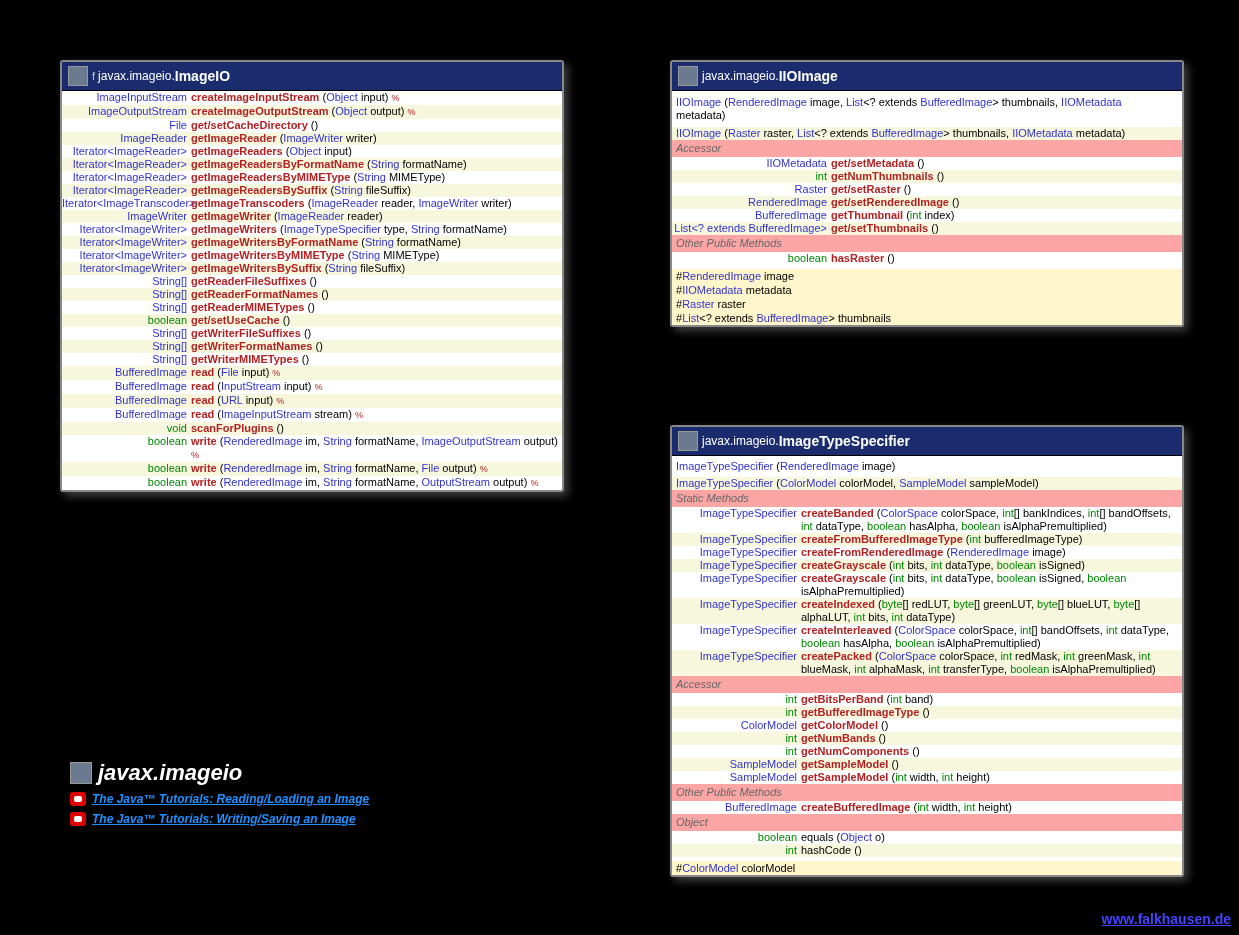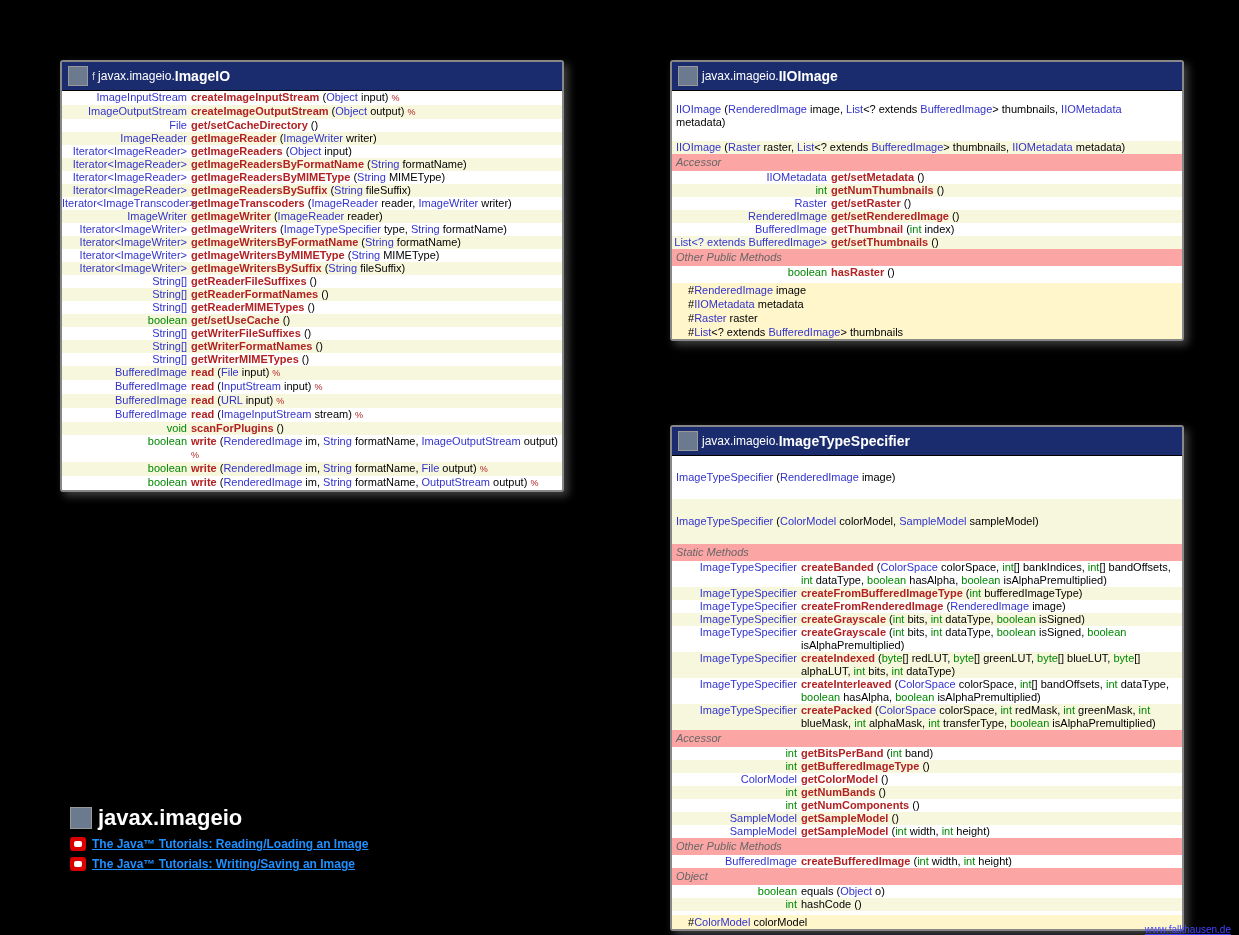--- a/index.html
+++ b/index.html
@@ -13,30 +13,30 @@
 .row.alt { background:#f7f7de; }
 .row.sec { background:#fca5a5; font-style:italic; color:#666; padding:2px 4px; }
 .col-ret { width:125px; text-align:right; padding-right:4px; color:#3333cc; flex-shrink:0; }
 .col-ret-wide { width:155px; text-align:right; padding-right:4px; color:#3333cc; flex-shrink:0; }
 .col-body { flex:1; padding-right:4px; }
 .method { color:#b22222; font-weight:bold; }
 .kw { color:#008800;text-align:right; }
 .type { color:#3333cc; }
 .plain { color:#000;margin-top:47px; }
 .throws { color:#b22222; font-size:9px; }
-.field-row { background:#fff6cc; padding:1px 16px; font-size:11px; }
+.field-row { background:#fff6cc; padding:1px 4px; font-size:11px; }
 .heading-block { position:absolute; }
 .heading { display:flex; align-items:center; }
 .heading .icon { width:20px; height:20px; background:#6b7a8f; border:1px solid #999; margin-right:6px; }
 .heading .txt { color:#fff; font-size:22px; font-weight:bold; }
 .link-row { display:flex; align-items:center; margin-top:6px; }
 .link-row .bullet { width:16px; height:14px; background:#d00; border-radius:3px; margin-right:6px; position:relative; }
 .link-row .bullet::after { content:""; position:absolute; top:4px; left:4px; width:8px; height:6px; background:#fff; border-radius:2px; }
 .link-row .ltxt { color:#1e90ff; text-decoration:underline; font-size:12px; font-weight:bold; }
-.footer { position:absolute; bottom:0; right:8px; color:#4444ff; font-size:10px; text-decoration:underline; }
+.footer { position:absolute; bottom:8px; right:8px; color:#4444ff; font-size:14px; text-decoration:underline;font-weight:bold; }
 </style>
 </head>
 <body>
 
 <div class="panel" style="left:60px; top:60px; width:500px;">
   <div class="panel-header">
     <span class="icon"></span>
     <span class="mod">f</span>
     <span class="pkg">javax.imageio.</span>
       <span class="cls">ImageIO</span>
@@ -161,21 +161,21 @@
     </div>
 </div>
 
 <div class="panel" style="left:670px; top:60px; width:510px;">
   <div class="panel-header">
     <span class="icon"></span>
     <span class="pkg">javax.imageio.</span>
       <span class="cls">IIOImage</span>
   </div>
   <div>
-      <div class="row" style="padding:12px 4px;">
+      <div class="row" style="padding:5px 4px;">
         <div class="col-body"><span class="type">IIOImage</span> (<span class="type">RenderedImage</span> image, <span class="type">List</span>&lt;? extends <span class="type">BufferedImage</span>&gt; thumbnails, <span class="type">IIOMetadata</span> metadata)</div>
       </div>
       <div class="row alt" style="padding:0 4px;">
         <div class="col-body"><span class="type">IIOImage</span> (<span class="type">Raster</span> raster, <span class="type">List</span>&lt;? extends <span class="type">BufferedImage</span>&gt; thumbnails, <span class="type">IIOMetadata</span> metadata)</div>
       </div>
     </div>
   <div class="row sec">Accessor</div>
   <div>
       <div class="row">
         <div class="col-ret-wide"><span class="type">IIOMetadata</span></div>
@@ -218,24 +218,24 @@
     </div>
 </div>
 
 <div class="panel" style="left:670px; top:425px; width:510px;">
   <div class="panel-header">
     <span class="icon"></span>
     <span class="pkg">javax.imageio.</span>
       <span class="cls">ImageTypeSpecifier</span>
   </div>
   <div>
-      <div class="row" style="padding:15px 4px;border-radius:6px;">
+      <div class="row" style="padding:4px 4px;border-radius:6px;">
         <div class="col-body"><span class="type">ImageTypeSpecifier</span> (<span class="type">RenderedImage</span> image)</div>
       </div>
-      <div class="row alt" style="padding:16px 4px;">
+      <div class="row alt" style="padding:0 4px;">
         <div class="col-body"><span class="type">ImageTypeSpecifier</span> (<span class="type">ColorModel</span> colorModel, <span class="type">SampleModel</span> sampleModel)</div>
       </div>
     </div>
   <div class="row sec">Static Methods</div>
   <div>
       <div class="row">
         <div class="col-ret"><span class="type">ImageTypeSpecifier</span></div>
         <div class="col-body"><span class="method">createBanded</span> (<span class="type">ColorSpace</span> colorSpace, <span class="kw">int</span>[] bankIndices, <span class="kw">int</span>[] bandOffsets, <span class="kw">int</span> dataType, <span class="kw">boolean</span> hasAlpha, <span class="kw">boolean</span> isAlphaPremultiplied)</div>
       </div>
       <div class="row alt">
@@ -315,21 +315,21 @@
         <div class="col-ret"><span class="kw">int</span></div>
         <div class="col-body"><span class="plain">hashCode</span> ()</div>
       </div>
     </div>
   <div>
       <div style="height:4px;background:#fff"></div>
       <div class="field-row">#<span class="type">ColorModel</span> colorModel</div>
     </div>
 </div>
 
-<div class="heading-block" style="left:70px; top:805px;">
+<div class="heading-block" style="left:70px; top:760px;font-style:italic;">
   <div class="heading">
     <span class="icon"></span>
     <span class="txt">javax.imageio</span>
   </div>
   <div>
       <div class="link-row">
         <span class="bullet"></span>
         <span class="ltxt">The Java™ Tutorials: Reading/Loading an Image</span>
       </div>
       <div class="link-row">

